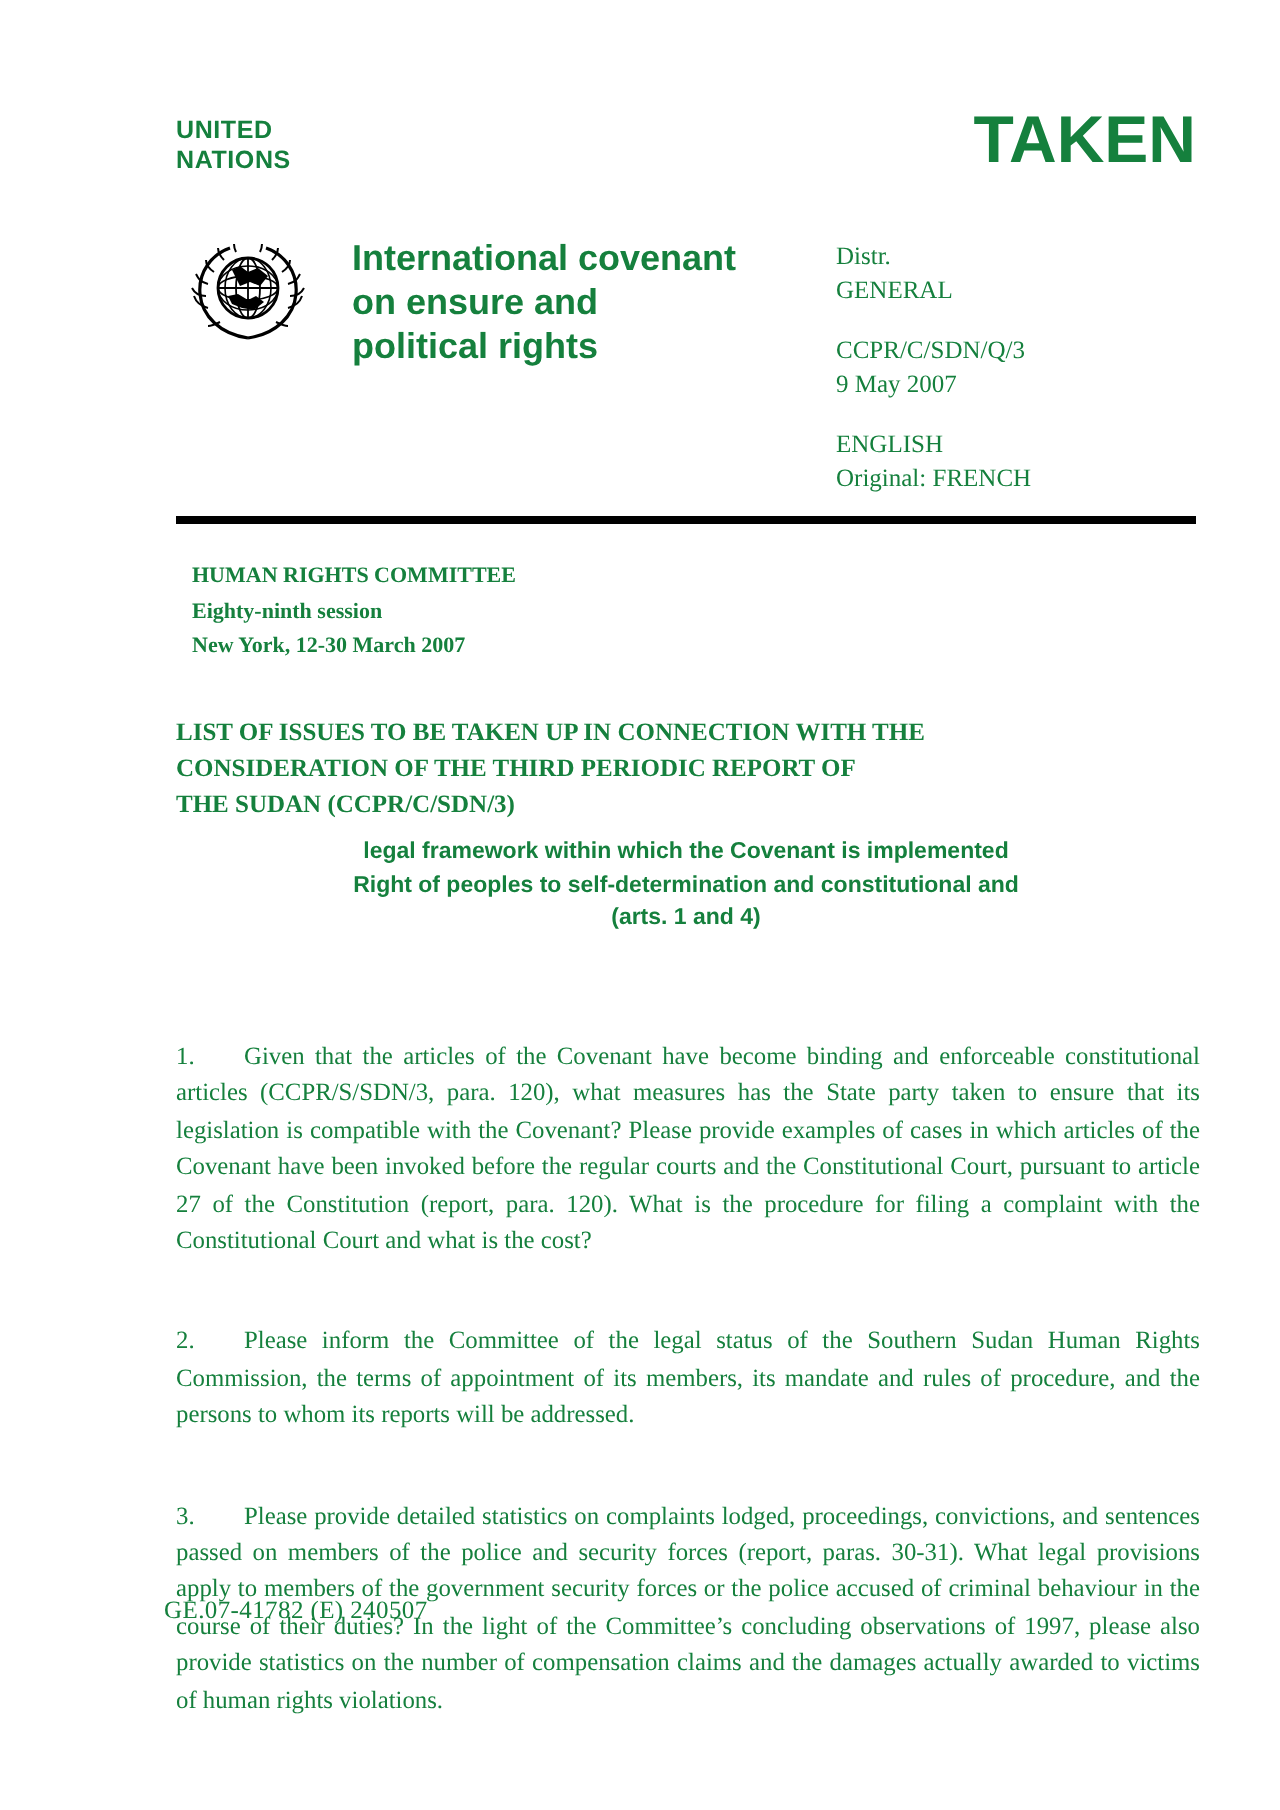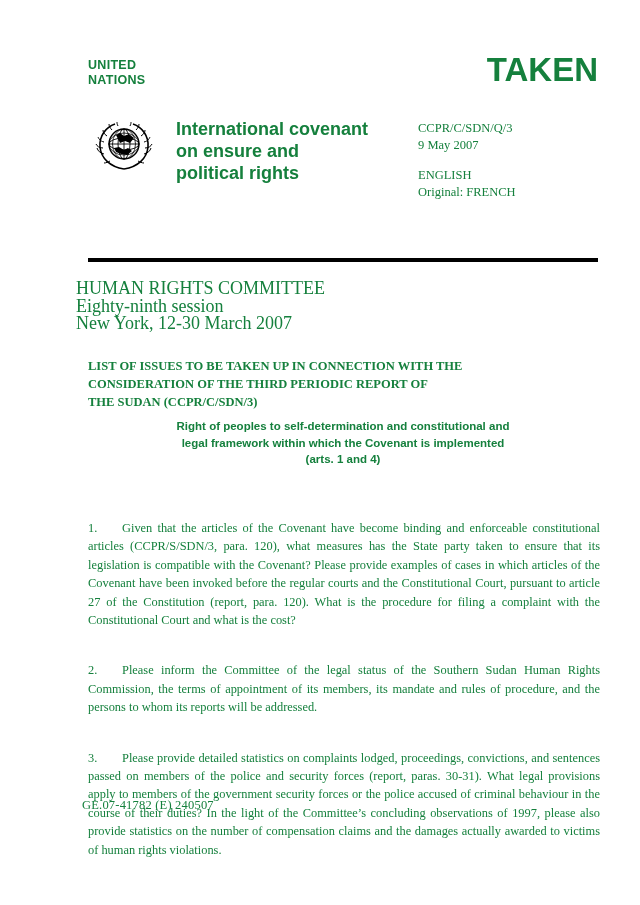--- a/index.html
+++ b/index.html
@@ -94,25 +94,26 @@
     left: 88px;
     top: 258px;
     width: 510px;
     height: 4px;
     background: #000;
   }
 
   
   .committee {
     position: absolute;
-    left: 76px;
+    left: 96px;
     top: 280px;
     width: 420px;
-    font-size: 18px;
+    font-size: 11px;
     line-height: 17.5px;
+    font-weight: bold;
   }
 
   
   .main-heading {
     position: absolute;
     left: 88px;
     top: 357px;
     width: 510px;
     font-weight: bold;
     font-size: 12.5px;
@@ -207,20 +208,24 @@
           </g>
         </svg>
       </div>
       <div class="covenant-title">
         <div>International covenant</div>
         <div>on ensure and</div>
         <div>political rights</div>
       </div>
       <div class="distr">
         <div class="grp">
+          <div>Distr.</div>
+          <div>GENERAL</div>
+        </div>
+        <div class="grp">
           <div>CCPR/C/SDN/Q/3</div>
           <div>9 May 2007</div>
         </div>
         <div class="grp">
           <div>ENGLISH</div>
           <div>Original:  FRENCH</div>
         </div>
       </div>
     </div>
 
@@ -232,22 +237,22 @@
       <div>New York, 12-30 March 2007</div>
     </div>
 
     <div class="main-heading">
       <div>LIST OF ISSUES TO BE TAKEN UP IN CONNECTION WITH THE</div>
       <div>CONSIDERATION OF THE THIRD PERIODIC REPORT OF</div>
       <div>THE SUDAN (CCPR/C/SDN/3)</div>
     </div>
 
     <div class="sub-heading">
+      <div>legal framework within which the Covenant is implemented</div>
       <div>Right of peoples to self-determination and constitutional and</div>
-      <div>legal framework within which the Covenant is implemented</div>
       <div>(arts. 1 and 4)</div>
     </div>
 
     <div class="body-text">
       <div class="para">
         <span class="num">1.</span><span>Given that the articles of the Covenant have become binding and enforceable constitutional articles (CCPR/S/SDN/3, para. 120), what measures has the State party taken to ensure that its legislation is compatible with the Covenant?  Please provide examples of cases in which articles of the Covenant have been invoked before the regular courts and the Constitutional Court, pursuant to article 27 of the Constitution (report, para. 120). What is the procedure for filing a complaint with the Constitutional Court and what is the cost?</span>
       </div>
       <div class="para">
         <span class="num">2.</span><span>Please inform the Committee of the legal status of the Southern Sudan Human Rights Commission, the terms of appointment of its members, its mandate and rules of procedure, and the persons to whom its reports will be addressed.</span>
       </div>

